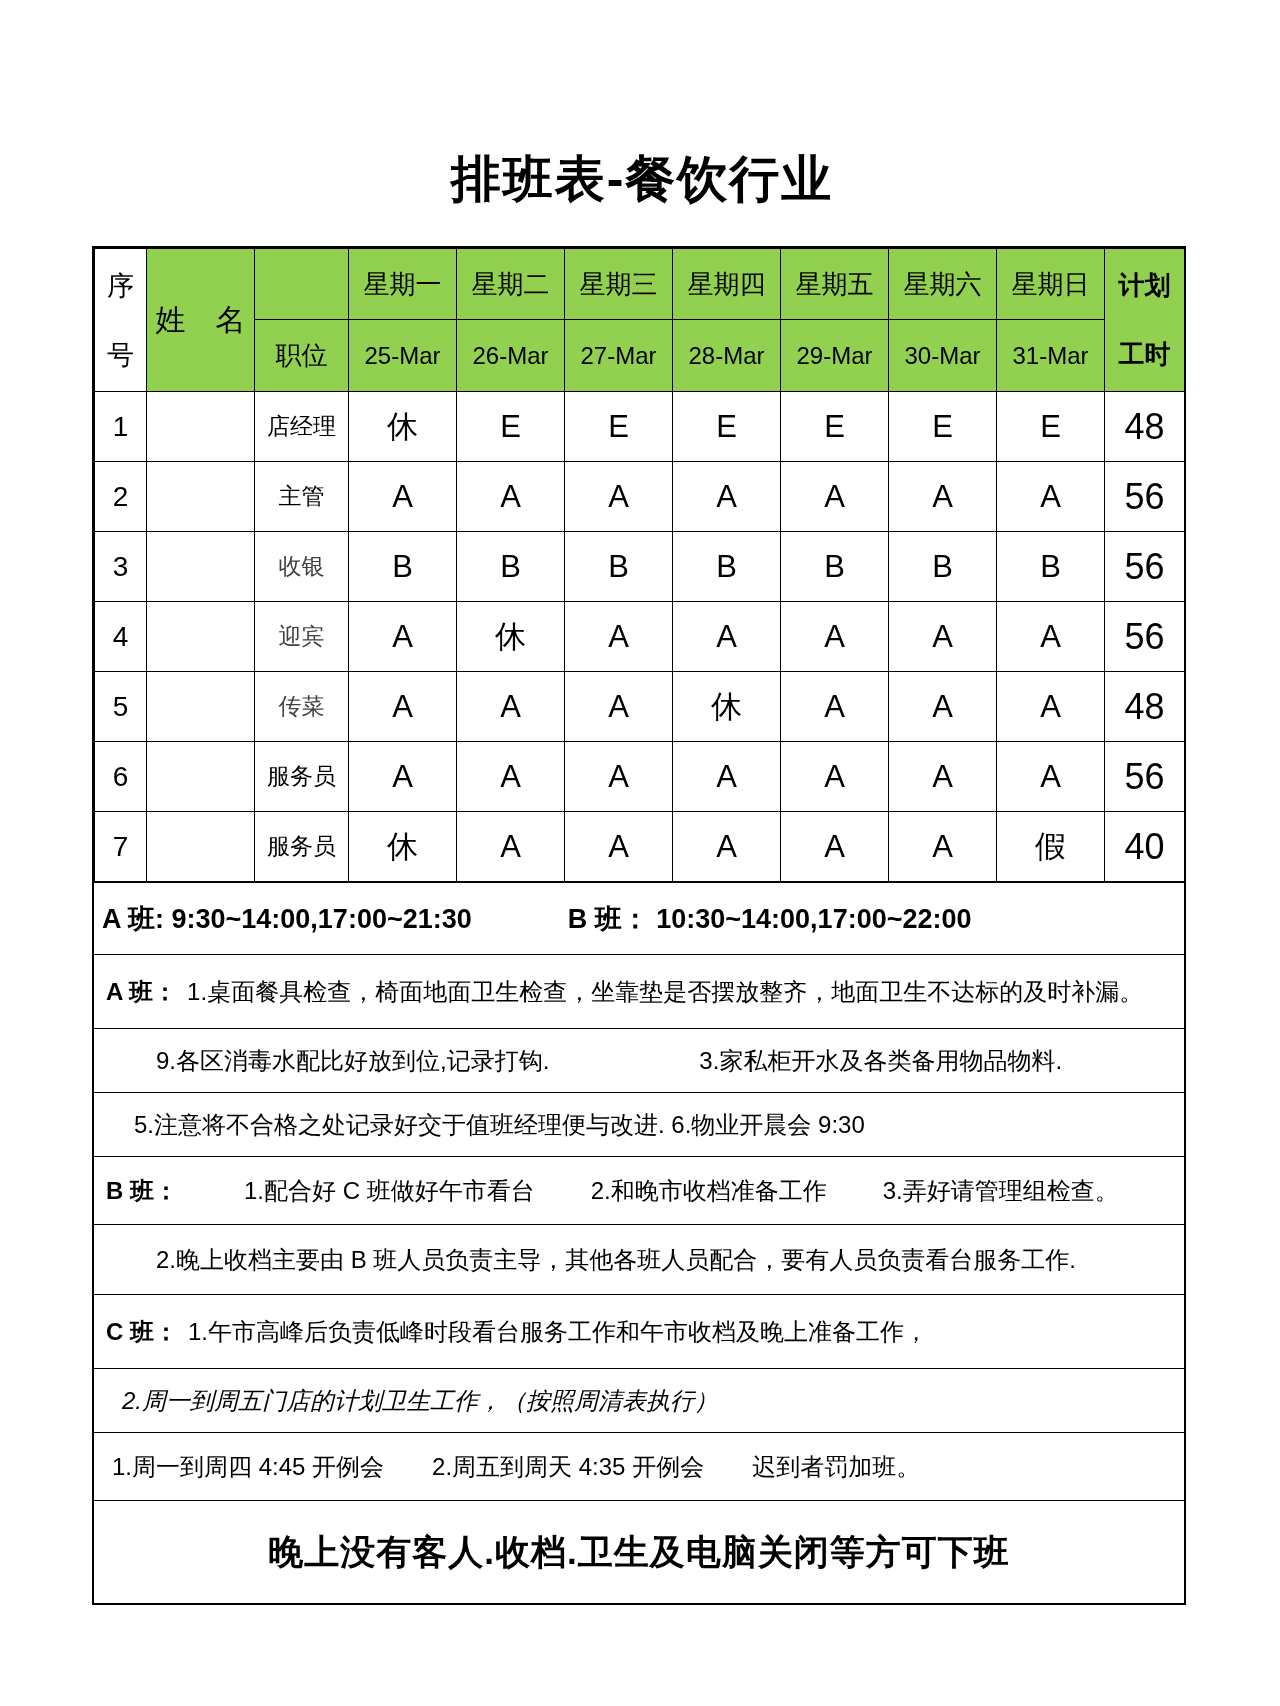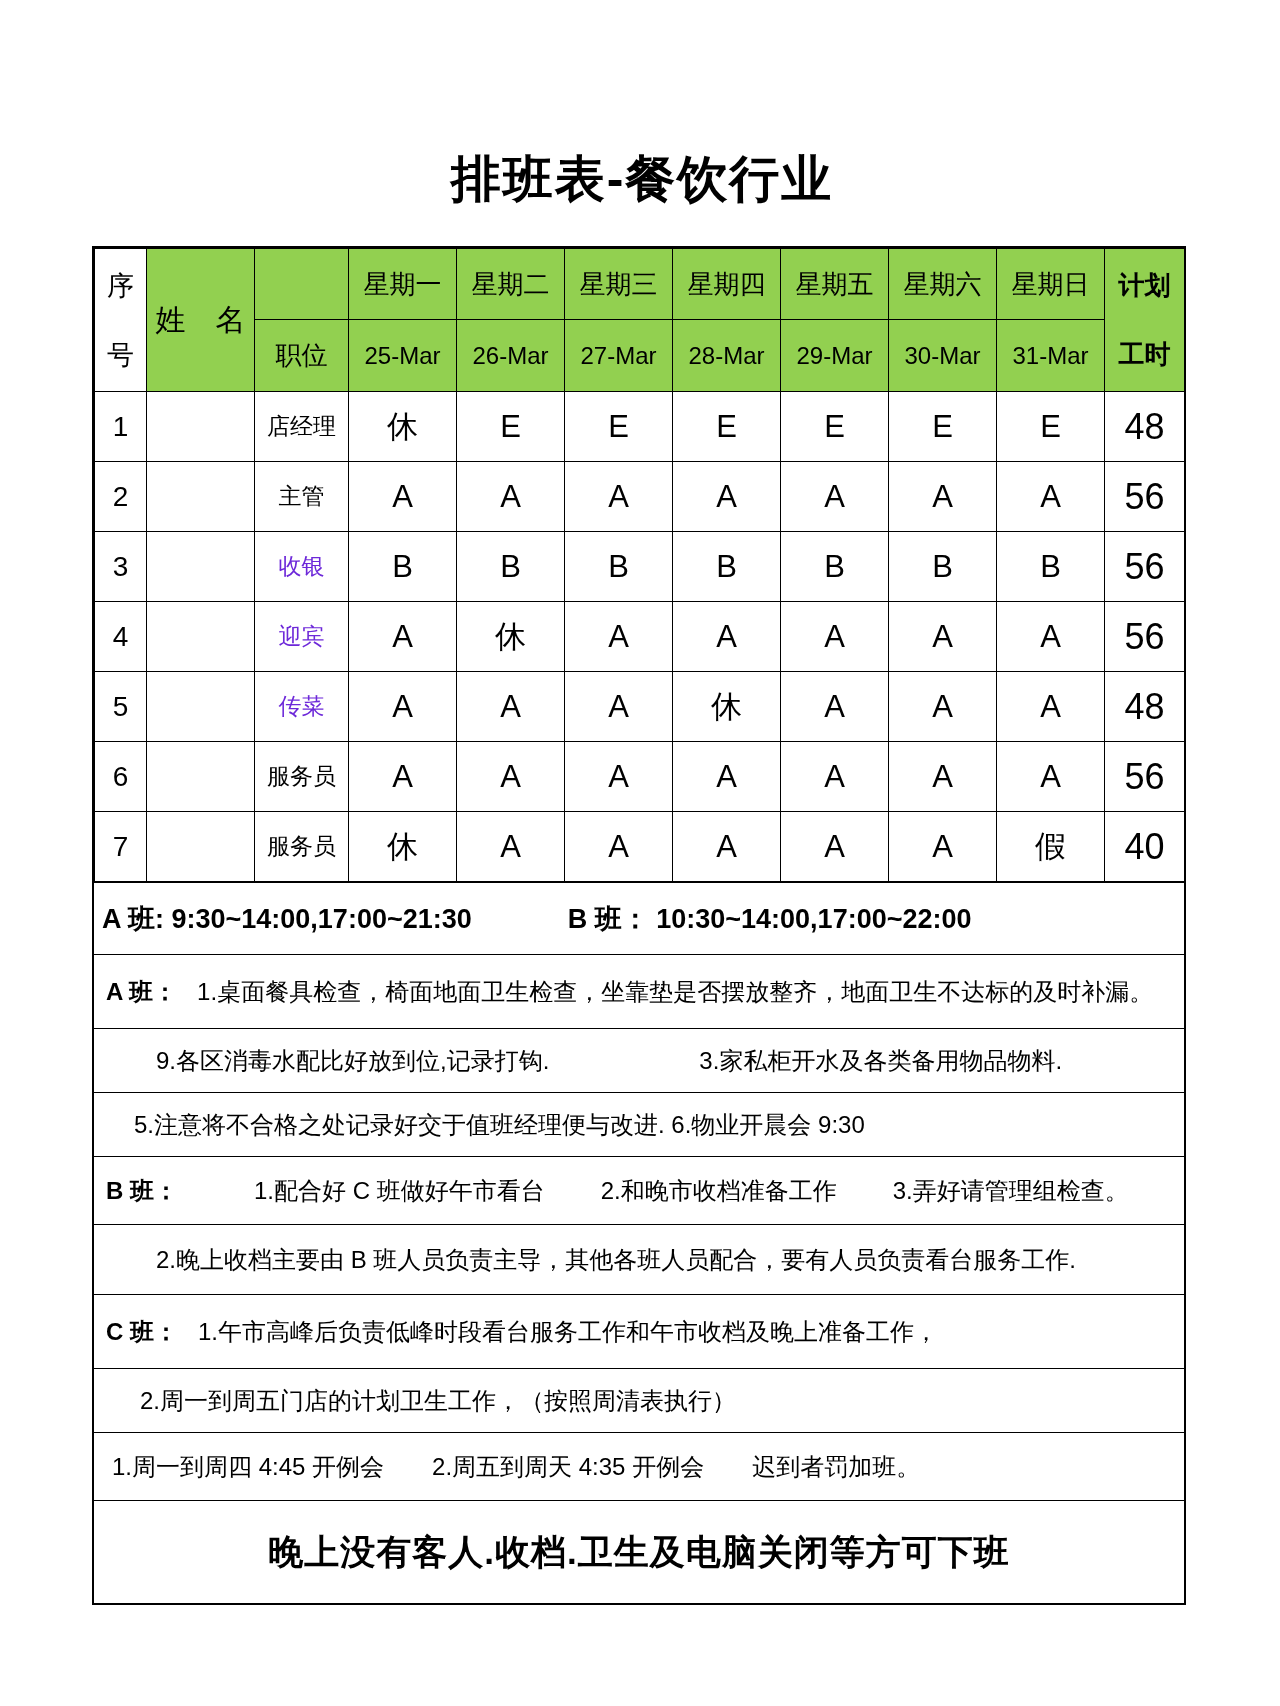--- a/index.html
+++ b/index.html
@@ -32,34 +32,34 @@
   .corner-wrap div { font-size:27px; }
   .plan-wrap div { font-size:26px; font-weight:700; }
   .name-hd { font-size:30px; }
   .pos-hd { font-size:26px; }
   .wk { font-size:26px; }
   .dt { font-size:24px; }
   .num { font-size:28px; }
   .pos { font-size:23px; }
   .shift { font-size:31px; }
   .hours { font-size:36px; }
-  .red { color:#6d28d9; }
+  .red { color:#404040; }
   .note {
     border-top:1px solid #000; display:flex; align-items:center;
     font-size:24px; box-sizing:border-box; white-space:nowrap;
   }
-  .prefix { font-weight:700; margin-right:20px; }
+  .prefix { font-weight:700; margin-right:10px; }
   .time-row { height:72px; font-weight:700; font-size:27px; padding-left:8px; gap:96px; }
   .note-a1 { height:74px; padding-left:12px; }
   .note-a2 { height:64px; padding-left:62px; gap:150px; }
   .note-a3 { height:64px; padding-left:40px; }
   .note-b1 { height:68px; padding-left:12px; gap:56px; }
   .note-b2 { height:70px; padding-left:62px; }
   .note-c1 { height:74px; padding-left:12px; }
-  .note-c2 { height:64px; padding-left:46px; }
+  .note-c2 { height:64px; padding-left:28px;font-style:italic; }
   .note-mt { height:68px; padding-left:18px; gap:48px; }
   .footer {
     border-top:1px solid #000; height:102px;
     display:flex; align-items:center; justify-content:center;
     font-size:35px; font-weight:800; letter-spacing:1px;
   }
 </style>
 </head>
 <body>
 

